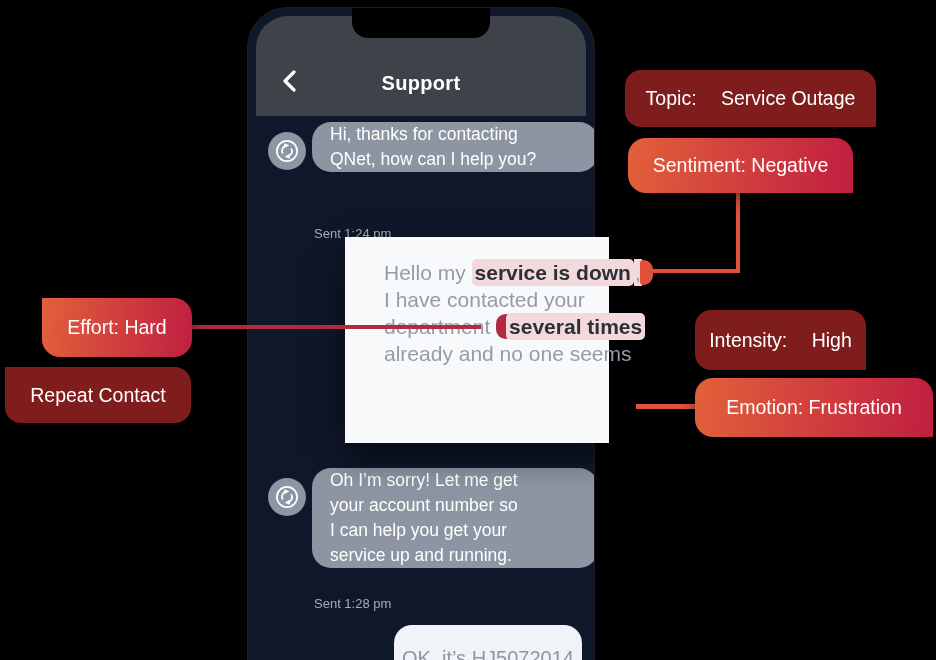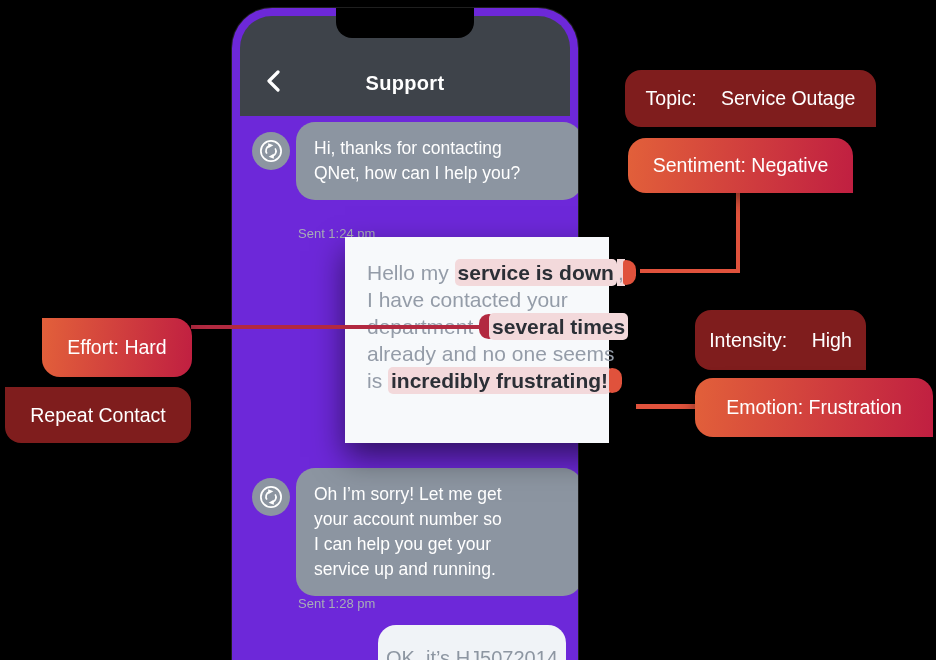--- a/index.html
+++ b/index.html
@@ -1,49 +1,49 @@
 <!DOCTYPE html>
 <html><head>
 <meta charset="utf-8">
 <style>
   html,body{margin:0;padding:0;background:#000;}
   *{box-sizing:border-box;}
   .stage{position:relative;width:936px;height:660px;background:#000;overflow:hidden;
          font-family:"Liberation Sans", sans-serif;}
 
   
-  .phone{position:absolute;left:232px;top:8px;width:346px;height:652px;
-         background:#6d28d9;border-radius:40px 40px 0 0;
+  .phone{position:absolute;left:248px;top:8px;width:346px;height:652px;
+         background:#0f172a;border-radius:40px 40px 0 0;
          box-shadow:0 0 0 1px rgba(255,255,255,0.12), 0 8px 30px rgba(0,0,0,0.7);
          overflow:hidden;z-index:1;}
   .phone-header{position:absolute;left:8px;top:8px;right:8px;height:100px;
                 background:#3e434a;border-radius:32px 32px 0 0;}
   .notch{position:absolute;left:50%;top:0;transform:translateX(-50%);
          width:138px;height:30px;background:#000;border-radius:0 0 16px 16px;z-index:3;}
   .back{position:absolute;left:26px;top:54px;width:16px;height:22px;cursor:pointer;}
   .hdr-title{position:absolute;left:0;right:0;top:56px;text-align:center;
              color:#fff;font-size:20px;font-weight:bold;letter-spacing:.3px;}
 
   .avatar{position:absolute;width:38px;height:38px;border-radius:50%;background:#8c95a1;
           display:flex;align-items:center;justify-content:center;}
   .avatar svg{width:30px;height:30px;}
 
   .bubble{position:absolute;background:#8c95a1;color:#fff;border-radius:19px;
-          padding:14px 18px;font-size:17.5px;line-height:25px;white-space:pre-line;width:286px;}
+          padding:0 18px;font-size:17.5px;line-height:25px;white-space:pre-line;width:286px;}
   .sent{position:absolute;color:#a7adb6;font-size:13px;}
 
   .user-bubble{position:absolute;left:146px;top:617px;width:188px;height:80px;
                background:#f0f3f7;border-radius:18px;color:#8d96a2;font-size:20px;
                text-align:center;padding-top:22px;}
 
   
   .card{position:absolute;left:345px;top:237px;width:264px;height:206px;
         background:#f7f9fb;border-radius:0;z-index:2;
         box-shadow:0 14px 30px rgba(0,0,0,0.55);
-        padding:22px 0 0 22px;color:#949ca8;font-size:21px;}
+        padding:22px 0 0 39px;color:#949ca8;font-size:21px;}
   .cline{height:27px;line-height:27px;white-space:nowrap;}
   .hl{background:#f3d9db;color:#2b2f36;font-weight:bold;padding:2px 3px;border-radius:5px;}
   .hl-comma{background:#f3d9db;color:#9a9aa5;padding:2px 1px;}
   .cap{display:inline-block;width:13px;height:25px;vertical-align:middle;margin-top:-3px;}
   .cap-orange-r{background:#e0523c;border-radius:4px 12px 12px 4px;margin-left:-2px;}
   .cap-crimson-l{background:#b22940;border-radius:12px 4px 4px 12px;margin-right:-3px;}
 
   
   .line{position:absolute;z-index:3;}
   .line-sent-v{left:736px;top:191px;width:4px;height:81px;background:#e0523c;}
@@ -52,21 +52,21 @@
   .line-emotion{left:636px;top:404px;width:64px;height:5px;background:#e0523c;}
 
   
   .tag{position:absolute;z-index:4;display:flex;align-items:center;justify-content:center;
        color:#fff;font-size:19.5px;border-radius:16px;white-space:pre;
        box-shadow:0 6px 16px rgba(0,0,0,0.45);}
   .tag b{font-weight:normal;}
   .tag-dark{background:#7f1d1d;gap:19px;}
   .tag-red{background:linear-gradient(95deg,#e2603a 0%,#c01f41 100%);border-radius:18px;}
   .sq-br{border-bottom-right-radius:0;}
-  .sq-tl{border-top-left-radius:0;margin-top:20px;}
+  .sq-tl{border-top-left-radius:0;}
   .tag-topic{left:625px;top:70px;width:251px;height:57px;}
   .tag-sentiment{left:628px;top:138px;width:225px;height:55px;}
   .tag-effort{left:42px;top:298px;width:150px;height:59px;}
   .tag-repeat{left:5px;top:367px;width:186px;height:56px;}
   .tag-intensity{left:695px;top:310px;width:171px;height:60px;}
   .tag-emotion{left:695px;top:378px;width:238px;height:59px;}
 </style>
 </head>
 <body>
 
@@ -114,23 +114,20 @@
 
   <div class="card">
     <div class="cline">
       <span>Hello my </span><span class="hl">service is down</span><span class="hl-comma">,</span><span class="cap cap-orange-r"></span>
     </div>
     <div class="cline">I have contacted your</div>
     <div class="cline">
       <span>department </span><span class="cap cap-crimson-l"></span><span class="hl">several times</span>
     </div>
     <div class="cline">already and no one seems</div>
-    <div class="cline">
-      <span>is </span><span class="hl">incredibly frustrating!</span><span class="cap cap-orange-r"></span>
-    </div>
   </div>
 
   <div class="line line-sent-v"></div>
   <div class="line line-sent-h"></div>
   <div class="line line-effort"></div>
   <div class="line line-emotion"></div>
 
   <div class="tag tag-dark sq-br tag-topic">
     <span>Topic: </span><b>Service Outage</b>
   </div>

